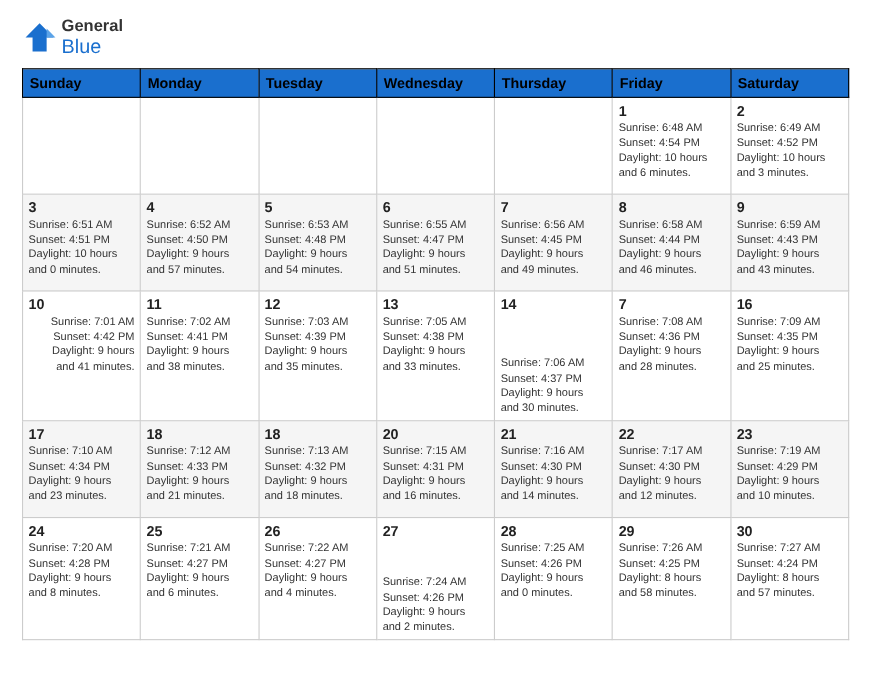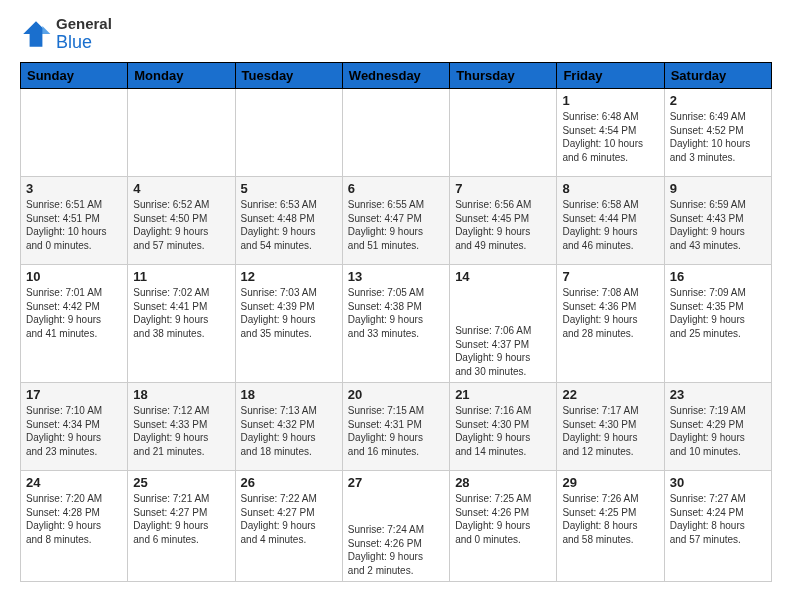--- a/index.html
+++ b/index.html
@@ -196,21 +196,21 @@
             <span class="day-number">9</span>
             <div class="day-info" style="white-space: pre-line;">Sunrise: 6:59 AM
 Sunset: 4:43 PM
 Daylight: 9 hours
 and 43 minutes.</div>
           </td>
         </tr>
         <tr>
           <td>
             <span class="day-number">10</span>
-            <div class="day-info" style="white-space: pre-line;">Sunrise: 7:01 AM
+            <div class="day-info" style="white-space: pre-line; text-align: right;">Sunrise: 7:01 AM
 Sunset: 4:42 PM
 Daylight: 9 hours
 and 41 minutes.</div>
           </td>
           <td>
             <span class="day-number">11</span>
             <div class="day-info" style="white-space: pre-line;">Sunrise: 7:02 AM
 Sunset: 4:41 PM
 Daylight: 9 hours
 and 38 minutes.</div>

